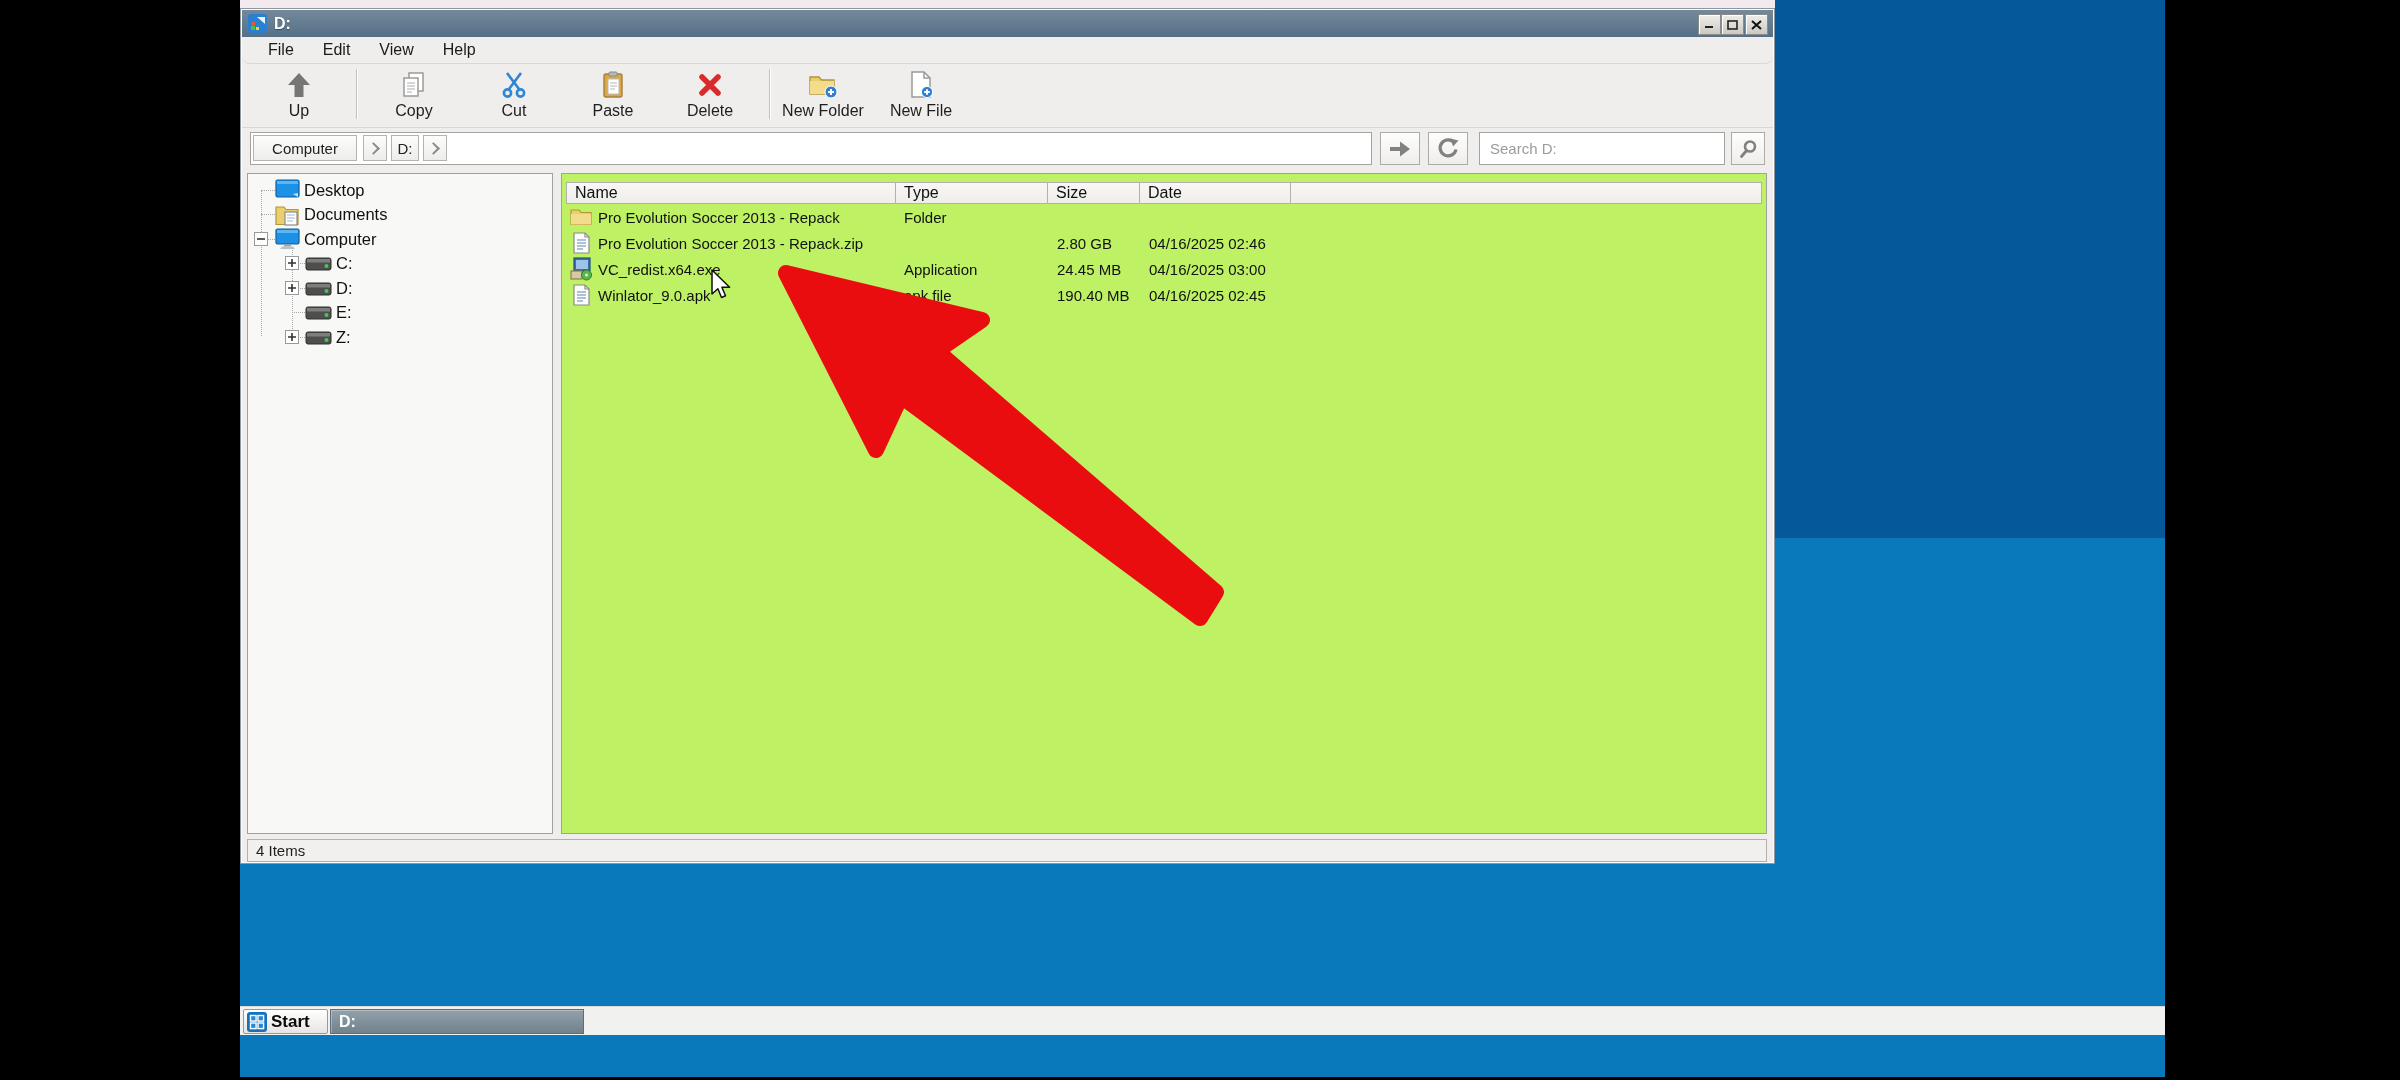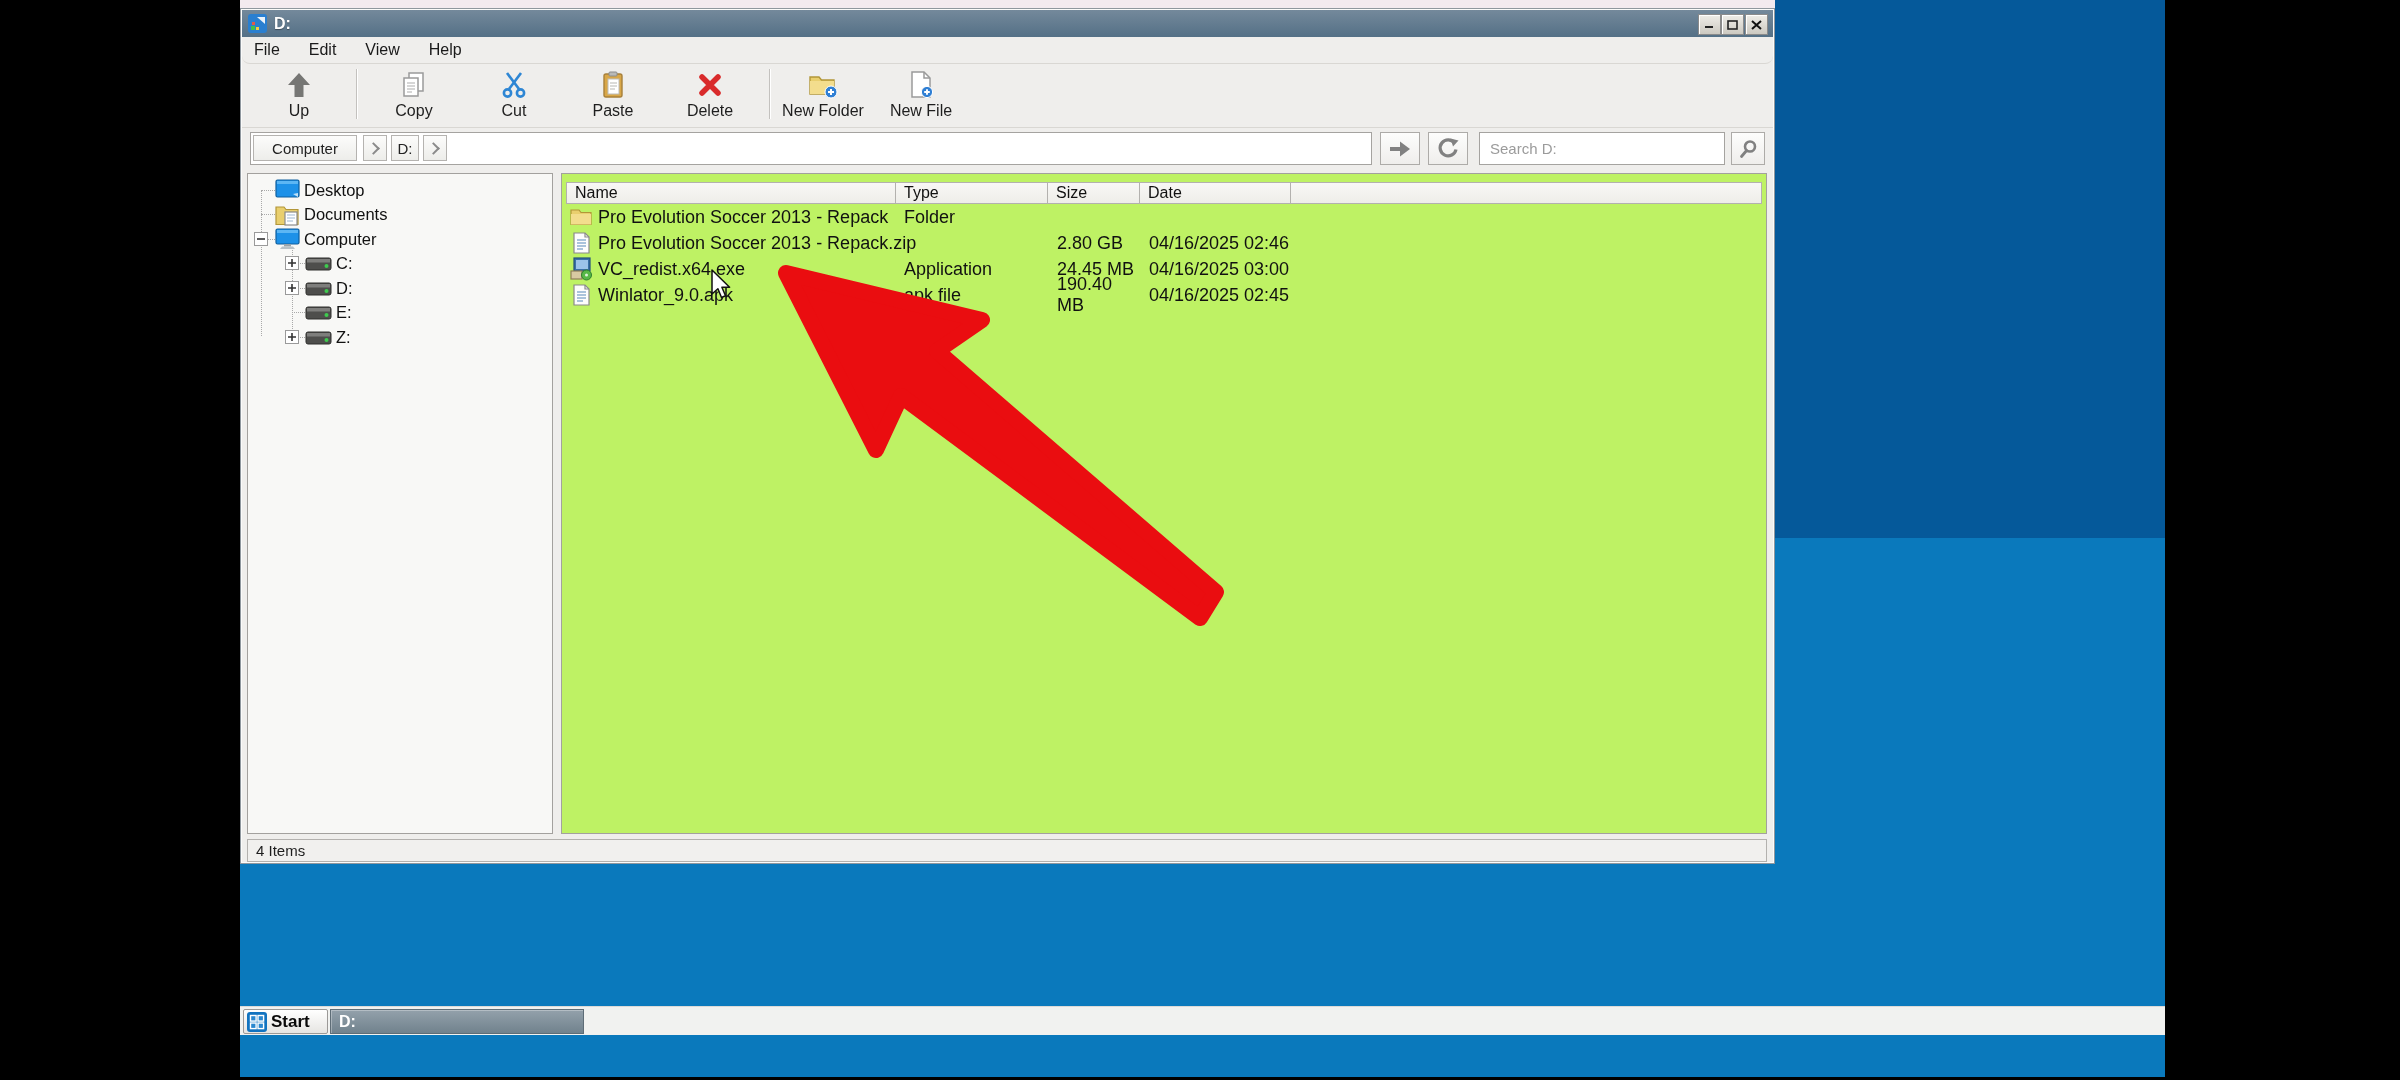--- a/index.html
+++ b/index.html
@@ -9,21 +9,21 @@
   .desk-dark{position:absolute;left:1535px;top:0;width:390px;height:538px;background:#05599a;}
   
   .window{position:absolute;left:0;top:0;width:1535px;height:864px;}
   .win-topstrip{position:absolute;left:0;top:0;width:1535px;height:8px;background:#f3eaef;}
   .win-body{position:absolute;left:0;top:8px;width:1533px;height:854px;background:#efeeec;border:1px solid #8f979e;box-shadow:inset 0 0 0 1px #fbfbfa;}
   .titlebar{position:absolute;left:1px;top:1px;width:1531px;height:27px;background:linear-gradient(#74899b,#547086);display:flex;align-items:center;}
   .title-icon{margin-left:6px;width:20px;height:20px;}
   .title-text{color:#fff;font-weight:bold;font-size:16px;margin-left:6px;text-shadow:0 1px 1px rgba(0,0,0,.35);}
   .wbtn{position:absolute;top:4px;width:21px;height:19px;background:linear-gradient(#efede8,#ccc9c1);border:1px solid #8b8b8b;box-shadow:inset 1px 1px 0 #fff;display:flex;align-items:center;justify-content:center;}
   .wbtn svg{display:block;}
-  .menubar{position:absolute;left:1px;top:28px;width:1531px;height:27px;display:flex;align-items:center;padding-left:2px;border-bottom:1px solid #d9d7d3;box-sizing:border-box;border-radius:8px;}
+  .menubar{position:absolute;left:1px;top:28px;width:1531px;height:27px;display:flex;align-items:center;padding-left:16px;border-bottom:1px solid #d9d7d3;box-sizing:border-box;border-radius:8px;}
   .menu-item{font-size:16px;color:#1a1a1a;padding:3px 10px;margin-right:9px;}
   .toolbar{position:absolute;left:1px;top:55px;width:1531px;height:64px;border-bottom:1px solid #d9d7d3;box-sizing:border-box;}
   .tbtn{position:absolute;top:2px;height:58px;display:flex;flex-direction:column;align-items:center;padding-top:3px;box-sizing:border-box;}
   .tbtn .tico{height:32px;display:flex;align-items:center;justify-content:center;}
   .tbtn .tlabel{font-size:16px;color:#1e1e1e;margin-top:1px;white-space:nowrap;}
   .tsep{position:absolute;top:5px;height:50px;width:1px;background:#c3c1be;box-shadow:1px 0 0 #fff;}
   
   .addrrow{position:absolute;left:1px;top:119px;width:1531px;height:45px;}
   .crumbbar{position:absolute;left:8px;top:4px;width:1122px;height:33px;background:#fff;border:1px solid #a5a3a0;box-sizing:border-box;}
   .cbtn{position:absolute;top:2px;height:26px;background:linear-gradient(#fcfcfb,#ededea);border:1px solid #b5b3b0;box-sizing:border-box;display:flex;align-items:center;justify-content:center;font-size:15px;color:#222;}
@@ -41,21 +41,21 @@
   .tguide-h{position:absolute;border-top:1px dotted #a9a9a9;height:0;}
   .expander{position:absolute;width:14px;height:14px;background:#fff;border:1px solid #9a9a9a;box-sizing:border-box;display:flex;align-items:center;justify-content:center;}
   .expander svg{display:block;}
   .ticon{position:absolute;}
   .tlabel2{position:absolute;white-space:nowrap;}
   
   .lheader{position:absolute;left:4px;top:8px;right:4px;height:22px;display:flex;}
   .hcell{background:linear-gradient(#f8f7f5,#eeede9);border:1px solid #b3b1ae;border-left:none;box-sizing:border-box;display:flex;align-items:center;padding-left:8px;font-size:16px;color:#111;}
   .hcell:first-child{border-left:1px solid #b3b1ae;}
   .lrows{position:absolute;left:4px;top:30px;right:4px;}
-  .lrow{display:flex;height:26px;align-items:center;font-size:18px;color:#111;}
+  .lrow{display:flex;height:26px;align-items:center;font-size:15px;color:#111;}
   .c-name{width:330px;display:flex;align-items:center;box-sizing:border-box;}
   .c-type{width:152px;box-sizing:border-box;padding-left:8px;}
   .c-size{width:92px;box-sizing:border-box;padding-left:9px;}
   .c-date{width:200px;box-sizing:border-box;padding-left:9px;}
   .fi{width:22px;height:22px;margin-left:4px;margin-right:6px;flex:none;display:flex;align-items:center;justify-content:center;}
   .ltext{white-space:nowrap;}
   
   .taskbar{position:absolute;left:0;top:1006px;width:1925px;height:29px;background:#f1f2f0;border-top:1px solid #dadad8;box-sizing:border-box;}
   .start-btn{position:absolute;left:3px;top:2px;width:85px;height:25px;background:linear-gradient(#ffffff,#e6e5e2);border:1px solid #9b9997;border-radius:2px;display:flex;align-items:center;padding-left:3px;box-sizing:border-box;}
   .start-label{font-weight:bold;font-size:17px;color:#0a0a0a;margin-left:4px;}

